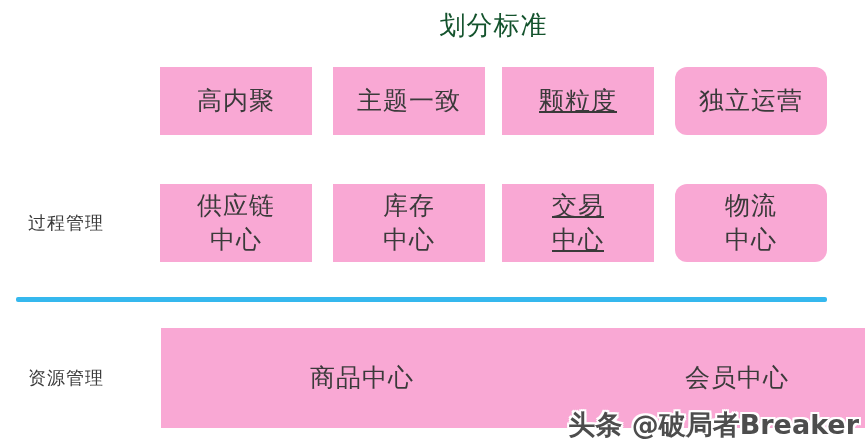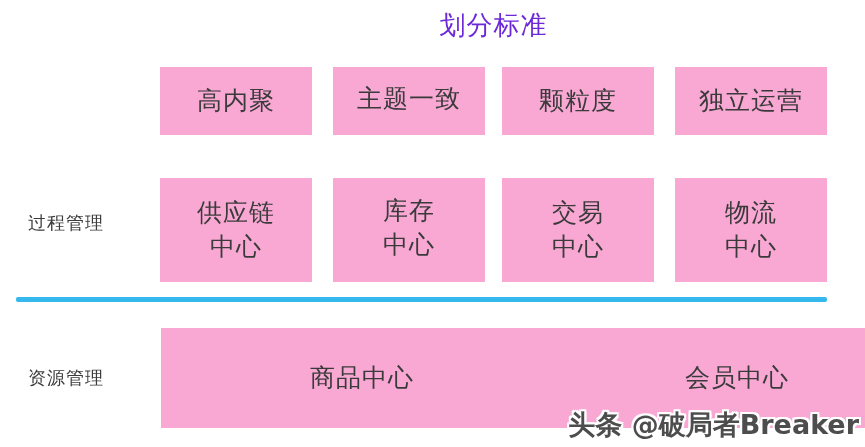--- a/index.html
+++ b/index.html
@@ -16,42 +16,42 @@
     overflow: hidden;
   }
   .diagram-title {
     position: absolute;
     left: 160px;
     top: 8px;
     width: 667px;
     text-align: center;
     font-size: 26px;
     letter-spacing: 1px;
-    color: #6d28d9;
+    color: #14532d;
   }
   .box {
     position: absolute;
     background: #f9a8d4;
     color: #3a3a3a;
     display: flex;
     align-items: center;
     justify-content: center;
     text-align: center;
     font-size: 25px;
     letter-spacing: 1px;
     line-height: 1.38;
     white-space: pre-line;
   }
   
   .col1 { left: 160px; width: 152px; }
-  .col2 { left: 333px; width: 152px; font-family: Liberation Mono, monospace; }
-  .col3 { left: 502px; width: 152px; }
-  .col4 { left: 675px; width: 152px; }
+  .col2 { left: 333px; width: 152px; }
+  .col3 { left: 502px; width: 152px; text-decoration: underline; }
+  .col4 { left: 675px; width: 152px; border-radius: 12px; }
   .row-criteria { top: 67px;  height: 68px; }
-  .row-process  { top: 178px; height: 104px; }
+  .row-process  { top: 184px; height: 78px; }
   .row-resource { top: 328px; height: 100px; padding-left: 40px; }
   .wide1 { left: 161px; width: 322px; }
   .wide2 { left: 506px; width: 382px; }
   .side-label {
     position: absolute;
     left: 28px;
     width: 120px;
     display: flex;
     align-items: center;
     font-size: 18px;

